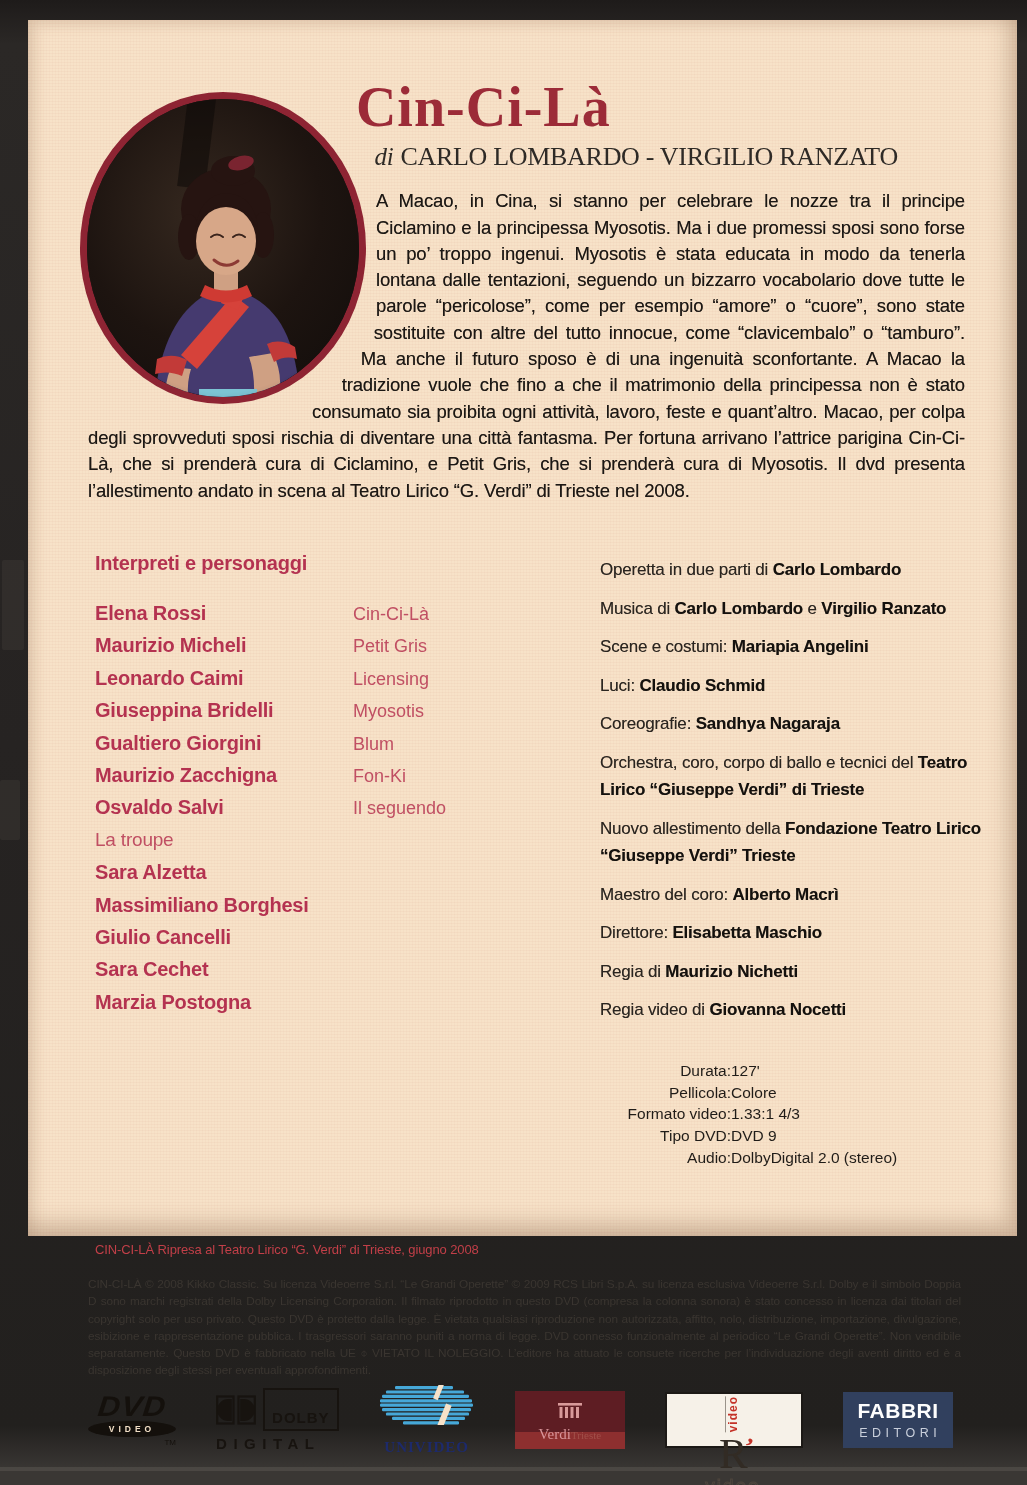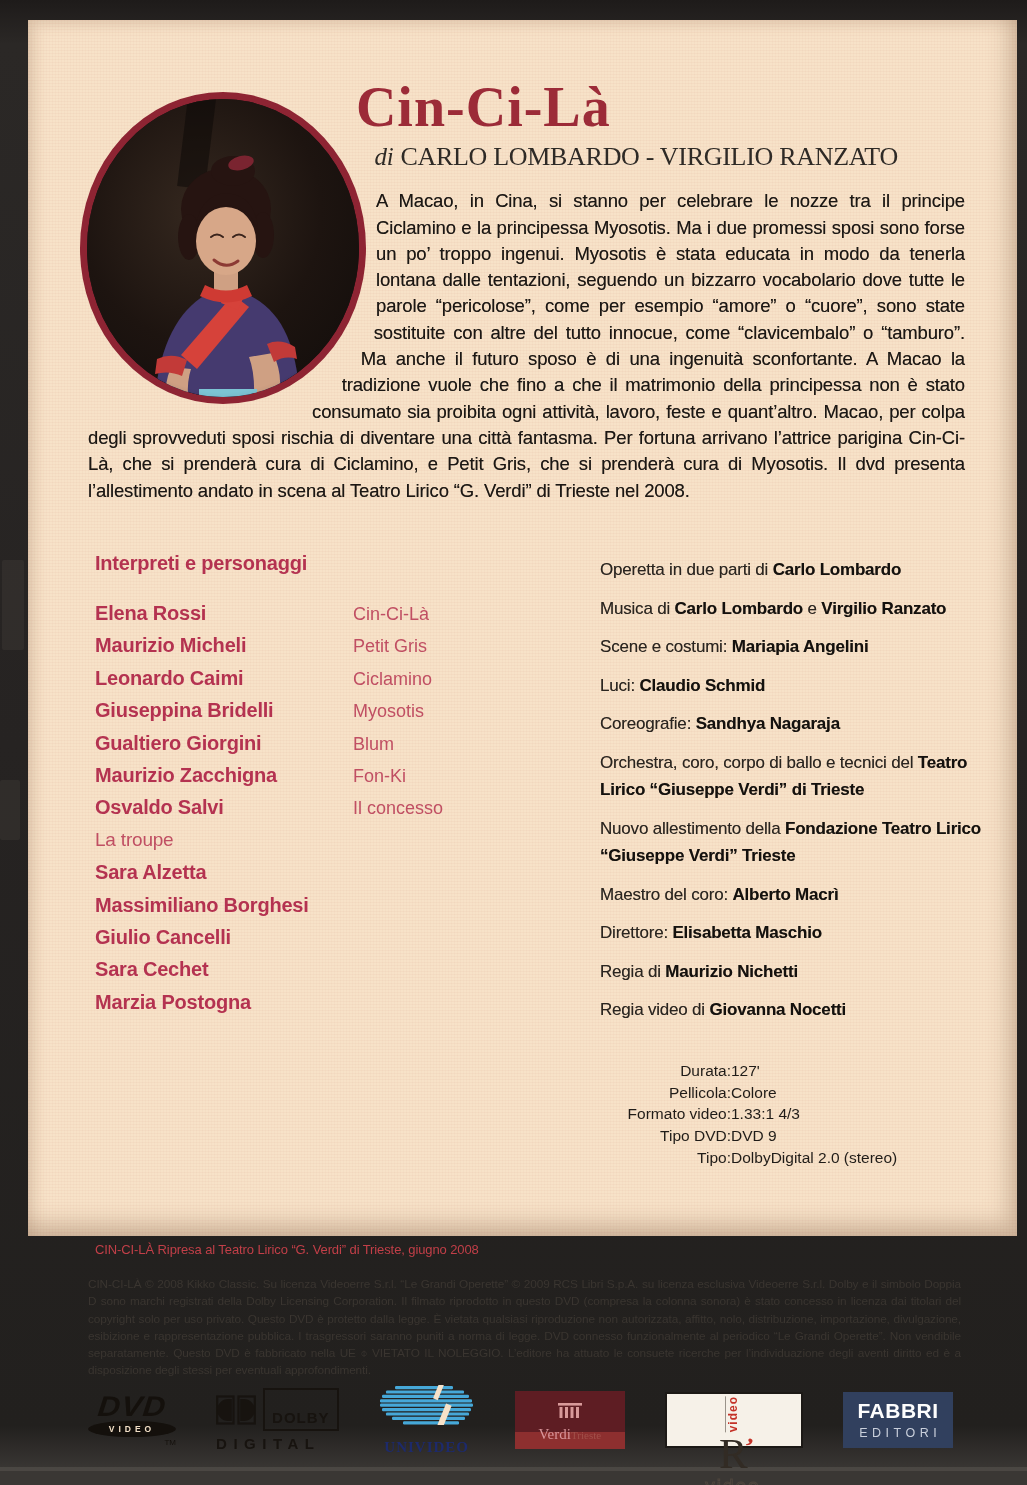--- a/index.html
+++ b/index.html
@@ -182,37 +182,37 @@
           <div class="cast-row">
             <div class="cast-name">Elena Rossi</div>
             <div class="cast-role">Cin-Ci-Là</div>
           </div>
           <div class="cast-row">
             <div class="cast-name">Maurizio Micheli</div>
             <div class="cast-role">Petit Gris</div>
           </div>
           <div class="cast-row">
             <div class="cast-name">Leonardo Caimi</div>
-            <div class="cast-role">Ciclamino</div>
+            <div class="cast-role">Licensing</div>
           </div>
           <div class="cast-row">
             <div class="cast-name">Giuseppina Bridelli</div>
             <div class="cast-role">Myosotis</div>
           </div>
           <div class="cast-row">
             <div class="cast-name">Gualtiero Giorgini</div>
             <div class="cast-role">Blum</div>
           </div>
           <div class="cast-row">
             <div class="cast-name">Maurizio Zacchigna</div>
             <div class="cast-role">Fon-Ki</div>
           </div>
           <div class="cast-row">
             <div class="cast-name">Osvaldo Salvi</div>
-            <div class="cast-role">Il concesso</div>
+            <div class="cast-role">Il seguendo</div>
           </div>
           <div class="cast-row">
             <div class="cast-name regular">La troupe</div>
             <div class="cast-role"></div>
           </div>
           <div class="cast-row">
             <div class="cast-name">Sara Alzetta</div>
             <div class="cast-role"></div>
           </div>
           <div class="cast-row">
@@ -259,21 +259,21 @@
         </div>
         <div class="spec-row">
           <div class="spec-label">Formato video:</div>
           <div class="spec-value">1.33:1 4/3</div>
         </div>
         <div class="spec-row">
           <div class="spec-label">Tipo DVD:</div>
           <div class="spec-value">DVD 9</div>
         </div>
         <div class="spec-row">
-          <div class="spec-label">Tipo:</div>
+          <div class="spec-label">Audio:</div>
           <div class="spec-value">DolbyDigital 2.0 (stereo)</div>
         </div>
       </div>
 
     <div class="caption">CIN-CI-LÀ Ripresa al Teatro Lirico “G. Verdi” di Trieste, giugno 2008</div>
 
     <div class="legal">CIN-CI-LÀ © 2008 Kikko Classic. Su licenza Videoerre S.r.l. “Le Grandi Operette” © 2009 RCS Libri S.p.A. su licenza esclusiva Videoerre S.r.l. Dolby e il simbolo Doppia D sono marchi registrati della Dolby Licensing Corporation. Il filmato riprodotto in questo DVD (compresa la colonna sonora) è stato concesso in licenza dai titolari del copyright solo per uso privato. Questo DVD è protetto dalla legge. È vietata qualsiasi riproduzione non autorizzata, affitto, nolo, distribuzione, importazione, divulgazione, esibizione e rappresentazione pubblica. I trasgressori saranno puniti a norma di legge. DVD connesso funzionalmente al periodico “Le Grandi Operette”. Non vendibile separatamente. Questo DVD è fabbricato nella UE ⌽ VIETATO IL NOLEGGIO. L’editore ha attuato le consuete ricerche per l’individuazione degli aventi diritto ed è a disposizione degli stessi per eventuali approfondimenti.</div>
 
     <div class="logos">
 

